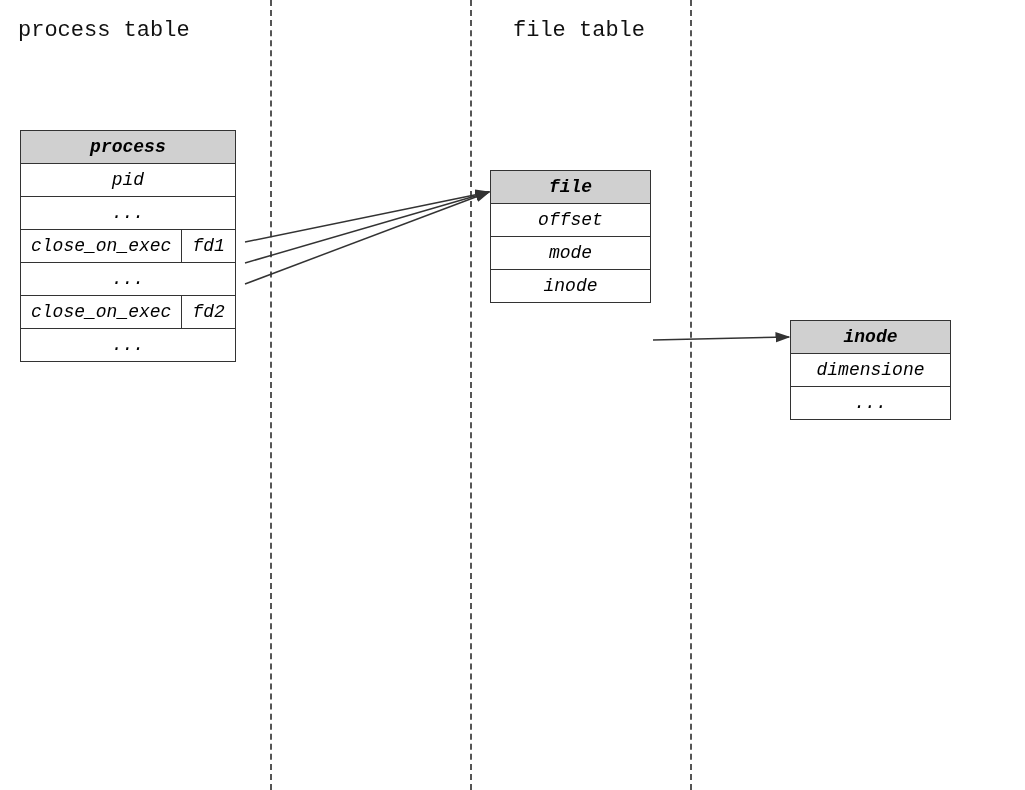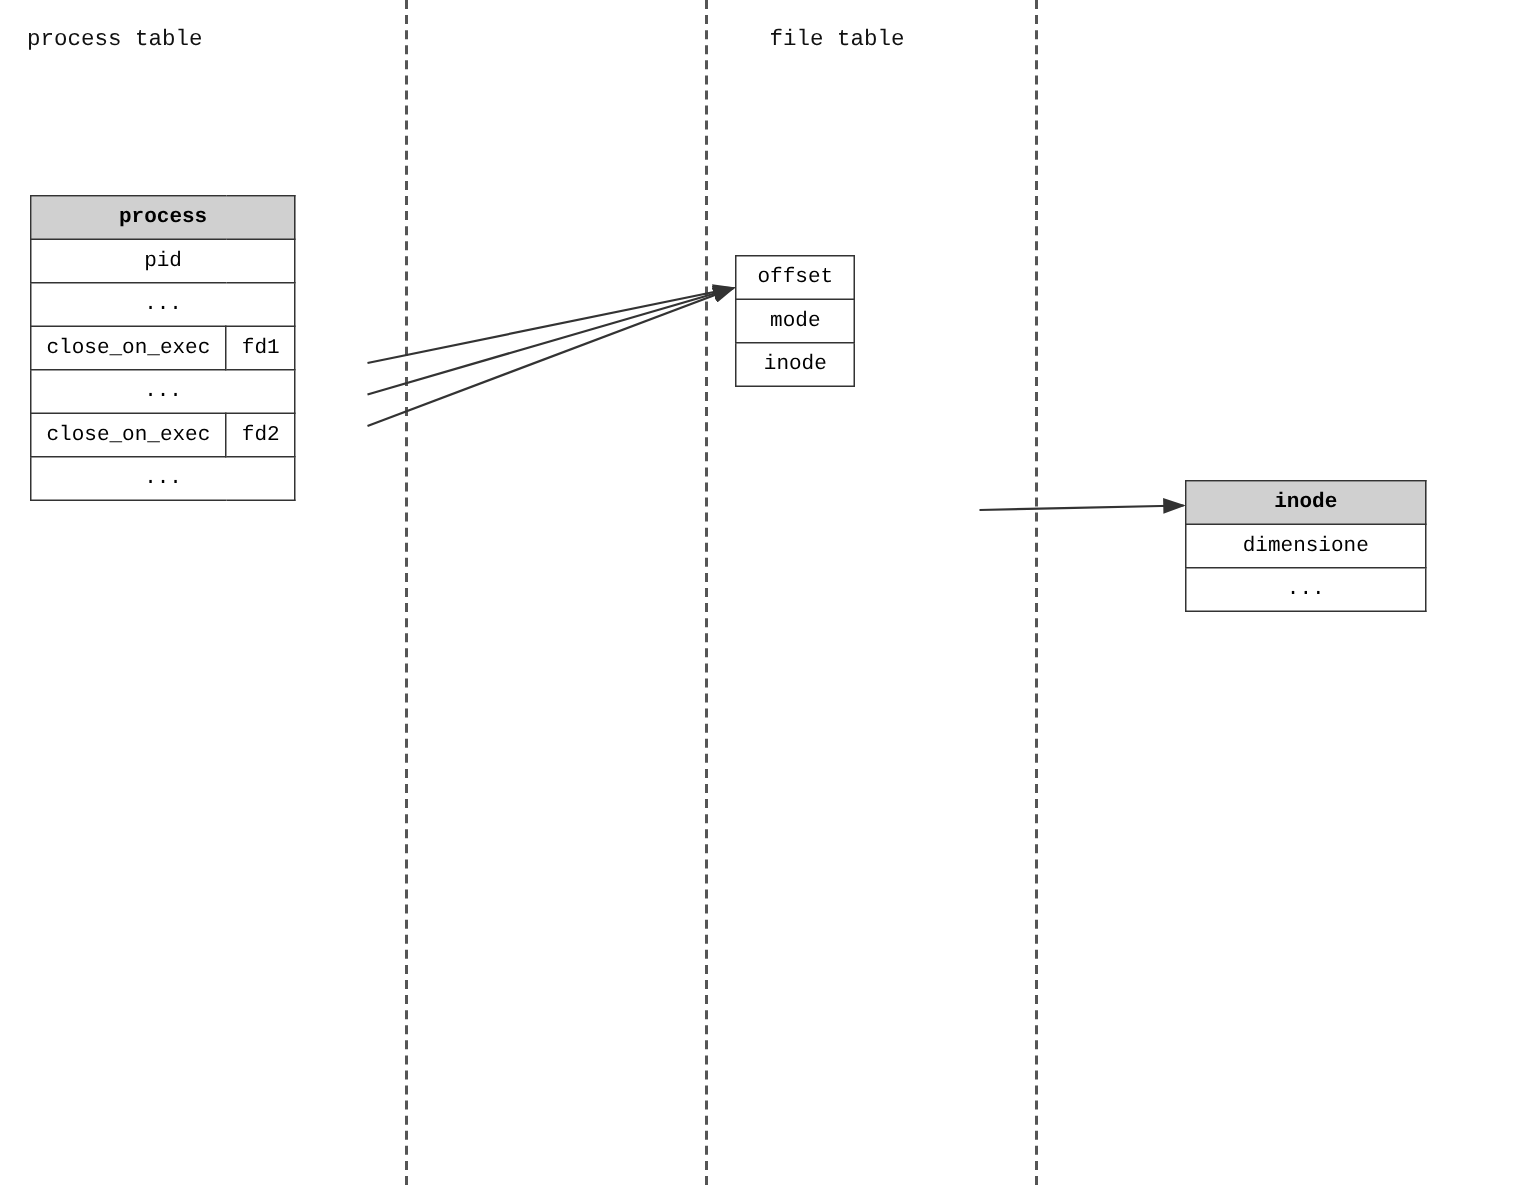--- a/index.html
+++ b/index.html
@@ -24,31 +24,32 @@
       top: 0;
       bottom: 0;
       width: 2px;
       border-left: 2px dashed #555;
     }
 
     
     .section-title {
       position: absolute;
       top: 18px;
-      font-size: 15px;
+      font-size: 22px;
       font-family: 'Courier New', Courier, monospace;
       color: #111;
     }
 
     
     .db-table {
       position: absolute;
       border-collapse: collapse;
       font-family: 'Courier New', Courier, monospace;
-      font-size: 14px;
+      font-size: 18px;
+      font-style: italic;
     }
 
     .db-table td, .db-table th {
       border: 1.5px solid #333;
       text-align: center;
       padding: 6px 14px;
       background: #fff;
     }
 
     .db-table .header-row {
@@ -106,20 +107,23 @@
       </tr>
       <tr>
         <td colspan="2">...</td>
       </tr>
     </tbody>
   </table>
 
   <table class="db-table" style="left: 490px; top: 170px;">
     <tbody>
       <tr>
+        <td class="header-row" style="min-width:160px;">file</td>
+      </tr>
+      <tr>
         <td>offset</td>
       </tr>
       <tr>
         <td>mode</td>
       </tr>
       <tr>
         <td>inode</td>
       </tr>
     </tbody>
   </table>

